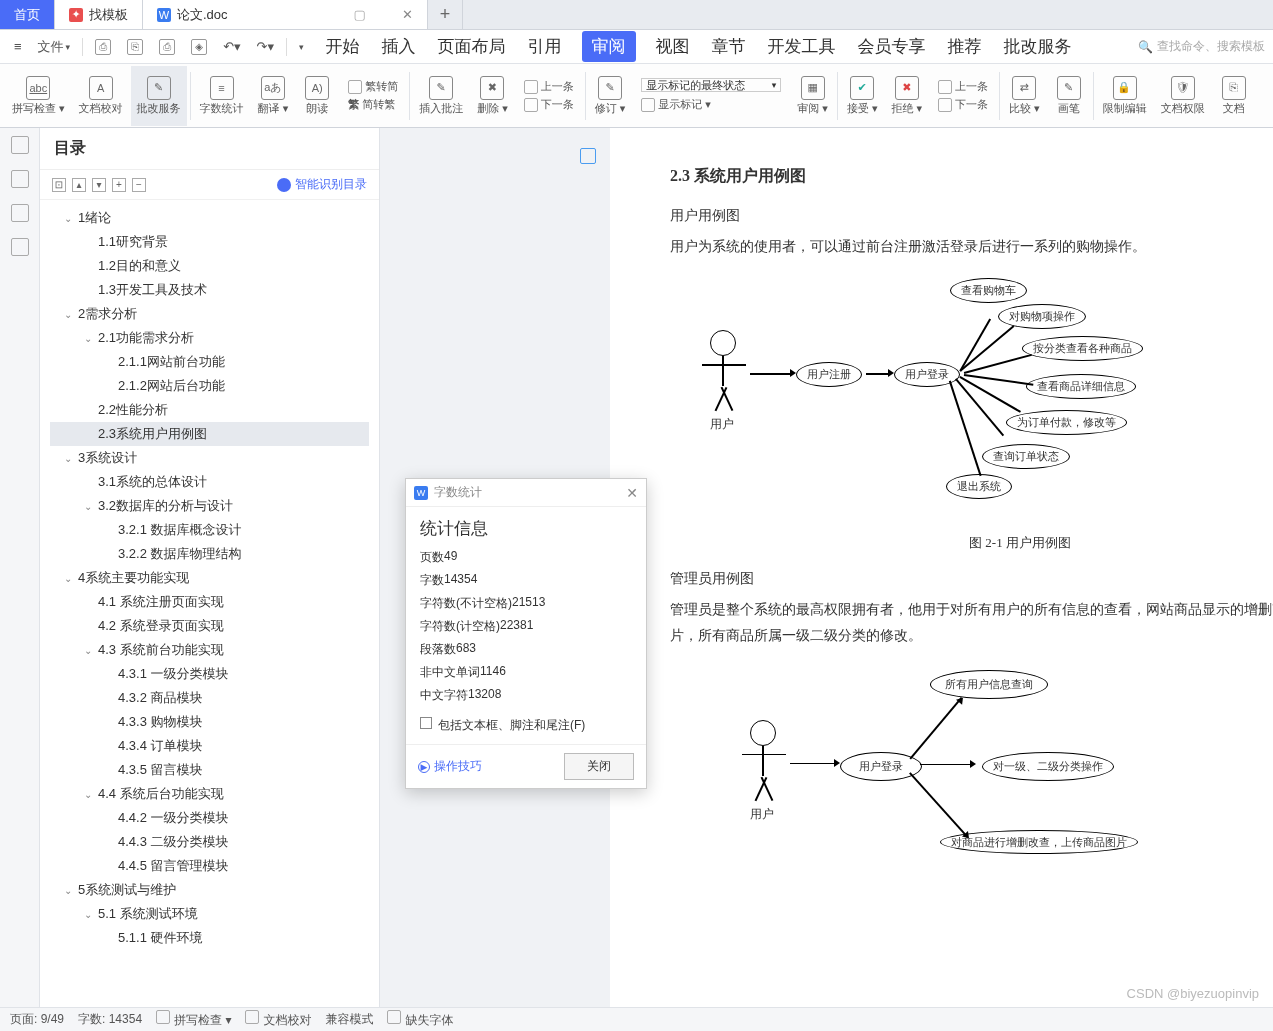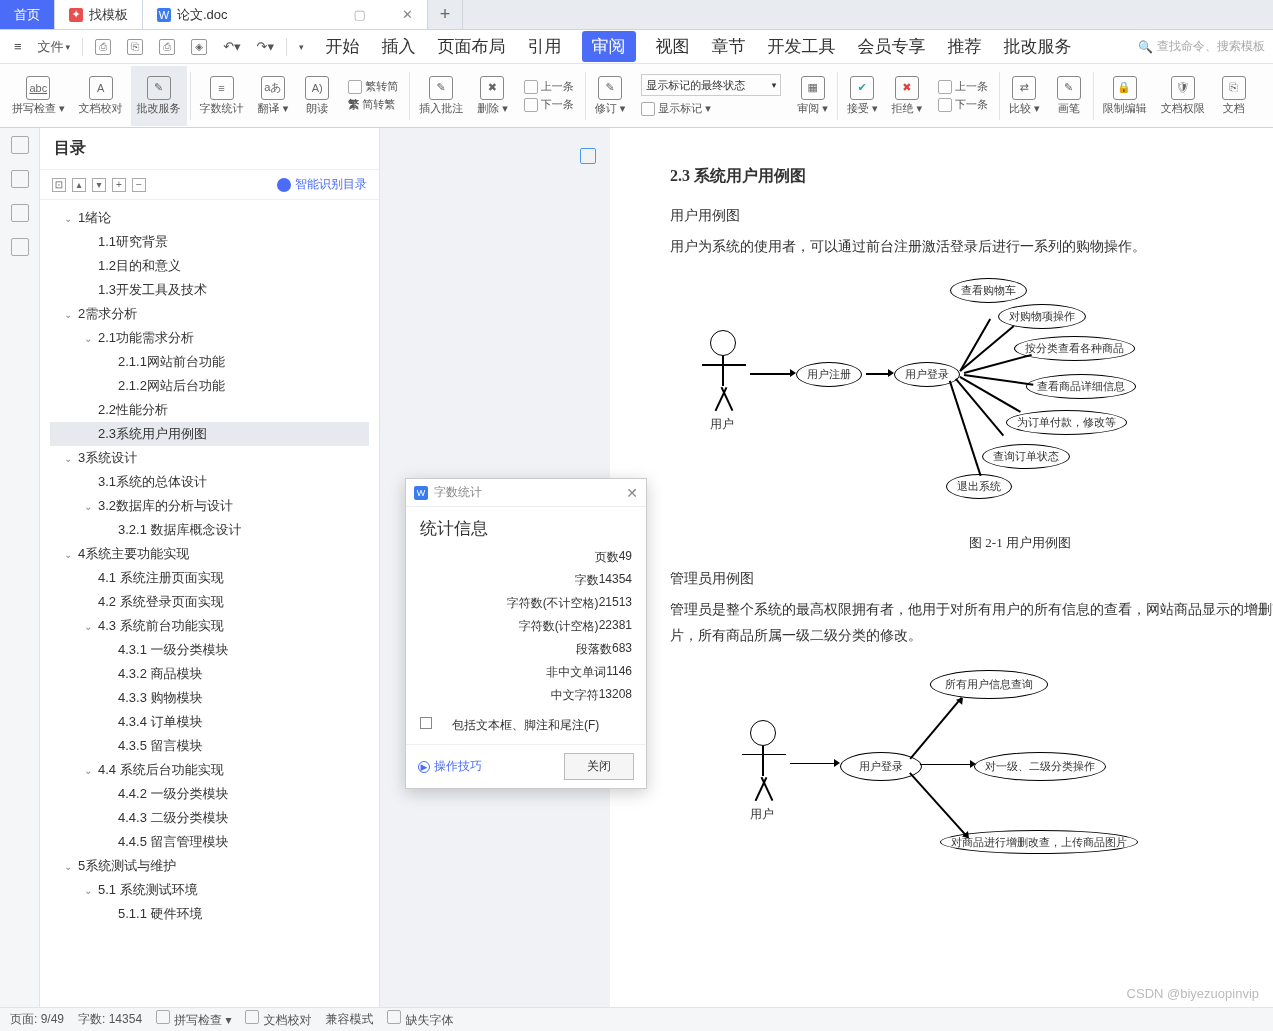--- a/index.html
+++ b/index.html
@@ -24,21 +24,21 @@
 .search{margin-left:auto;color:#aaa;font-size:12px;display:flex;align-items:center;gap:4px}
 .ribbon{height:64px;border-bottom:1px solid #d0d4db;display:flex;align-items:center;padding:2px 6px;gap:2px;background:#fdfdfd;overflow:hidden}
 .rgrp{display:flex;flex-direction:column;align-items:center;justify-content:center;padding:2px 6px;gap:1px;min-width:42px;cursor:pointer;height:60px}
 .rgrp.row{flex-direction:column;align-items:flex-start;justify-content:center;padding:2px 8px}
 .rgrp .rico{width:24px;height:24px;border:1px solid #888;border-radius:3px;display:flex;align-items:center;justify-content:center;font-size:11px;color:#666}
 .rgrp .rlbl{font-size:11px;color:#555;white-space:nowrap}
 .rgrp.sel{background:#e8ebf0}
 .rsep{width:1px;height:48px;background:#e0e3e8;margin:0 1px}
 .rline{display:flex;align-items:center;gap:3px;font-size:11px;color:#555;padding:1px 0;white-space:nowrap}
 .rline .sico{width:14px;height:14px;border:1px solid #aaa;border-radius:2px;display:inline-block}
-.dd{width:140px;height:22px;border:1px solid #ccc;font-size:11px;padding:2px 4px;display:flex;align-items:center;justify-content:space-between}
+.dd{width:140px;height:14px;border:1px solid #ccc;font-size:11px;padding:2px 4px;display:flex;align-items:center;justify-content:space-between}
 .main{display:flex;height:calc(100% - 30px - 34px - 64px - 24px)}
 .sidemini{width:40px;background:#f5f6f8;border-right:1px solid #e0e3e8;display:flex;flex-direction:column;align-items:center;padding-top:8px;gap:16px}
 .sidemini div{width:18px;height:18px;border:1px solid #aaa;border-radius:2px;cursor:pointer}
 .outline{width:340px;border-right:1px solid #e0e3e8;display:flex;flex-direction:column;background:#fff}
 .outline-hd{padding:10px 14px;font-size:16px;font-weight:600;border-bottom:1px solid #eee;display:flex;align-items:center;justify-content:space-between}
 .outline-tools{padding:6px 12px;display:flex;align-items:center;gap:6px;font-size:12px;color:#666;border-bottom:1px solid #f0f0f0}
 .outline-tools .sm{width:14px;height:14px;border:1px solid #aaa;font-size:10px;text-align:center;line-height:12px;cursor:pointer}
 .outline-tools .smart{margin-left:auto;color:#4a6cf7;display:flex;align-items:center;gap:4px}
 .tree{flex:1;overflow:auto;padding:6px 10px;font-size:13px;color:#333}
 .tree .ttl{text-align:center;padding:4px;letter-spacing:4px}
@@ -63,22 +63,22 @@
 .ell{position:absolute;border:1.5px solid #000;border-radius:50%;display:flex;align-items:center;justify-content:center;font-size:11px;padding:4px 10px;white-space:nowrap;background:#fff}
 .ln{position:absolute;height:1.5px;background:#000;transform-origin:left center}
 .arw{position:absolute;width:0;height:0;border-left:6px solid #000;border-top:4px solid transparent;border-bottom:4px solid transparent}
 .dialog{position:absolute;left:405px;top:478px;width:242px;background:#fff;border:1px solid #ccc;box-shadow:0 4px 16px rgba(0,0,0,.2);font-size:12px}
 .dlg-hd{height:28px;display:flex;align-items:center;padding:0 8px;gap:6px;border-bottom:1px solid #eee}
 .dlg-hd .wico{width:14px;height:14px;background:#3a7cf0;color:#fff;font-size:9px;text-align:center;line-height:14px;border-radius:2px}
 .dlg-hd .dtitle{color:#888}
 .dlg-hd .dclose{margin-left:auto;color:#888;font-size:14px;cursor:pointer}
 .dlg-body{padding:10px 14px}
 .dlg-sub{font-size:17px;margin-bottom:6px}
-.drow{display:flex;justify-content:flex-end;padding:3px 0;font-size:12px}
-.dchk{display:flex;gap:20px;margin-top:10px}
+.drow{display:flex;justify-content:flex-start;padding:3px 0;font-size:12px}
+.dchk{display:flex;gap:6px;margin-top:10px}
 .dchk .cb{width:12px;height:12px;border:1px solid #888}
 .dlg-ft{border-top:1px solid #eee;padding:8px 12px;display:flex;align-items:center;justify-content:space-between}
 .dlg-ft .tip{color:#4a6cf7;display:flex;align-items:center;gap:4px}
 .dlg-ft .btn{border:1px solid #bbb;padding:4px 22px;background:#f5f5f5;cursor:pointer}
 .statusbar{position:absolute;bottom:0;left:0;right:0;height:24px;background:#f5f6f8;border-top:1px solid #e0e3e8;display:flex;align-items:center;padding:0 10px;gap:14px;font-size:12px;color:#555}
 .statusbar .sico2{width:14px;height:14px;border:1px solid #aaa;border-radius:2px;display:inline-block;margin-right:4px}
 .watermark{position:absolute;right:14px;bottom:30px;font-size:13px;color:#bbb}
 </style>
 </head>
 <body>
@@ -287,20 +287,21 @@
           <div class="tnode l0"><span class="tw">⌄</span>2需求分析</div>
           <div class="tnode l1"><span class="tw">⌄</span>2.1功能需求分析</div>
           <div class="tnode l2"><span class="tw"></span>2.1.1网站前台功能</div>
           <div class="tnode l2"><span class="tw"></span>2.1.2网站后台功能</div>
           <div class="tnode l1"><span class="tw"></span>2.2性能分析</div>
           <div class="tnode l1 sel"><span class="tw"></span>2.3系统用户用例图</div>
           <div class="tnode l0"><span class="tw">⌄</span>3系统设计</div>
           <div class="tnode l1"><span class="tw"></span>3.1系统的总体设计</div>
           <div class="tnode l1"><span class="tw">⌄</span>3.2数据库的分析与设计</div>
           <div class="tnode l2"><span class="tw"></span>3.2.1 数据库概念设计</div>
+          <div class="tnode l2"><span class="tw"></span>3.2.2 数据库物理结构</div>
           <div class="tnode l0"><span class="tw">⌄</span>4系统主要功能实现</div>
           <div class="tnode l1"><span class="tw"></span>4.1  系统注册页面实现</div>
           <div class="tnode l1"><span class="tw"></span>4.2  系统登录页面实现</div>
           <div class="tnode l1"><span class="tw">⌄</span>4.3  系统前台功能实现</div>
           <div class="tnode l2"><span class="tw"></span>4.3.1 一级分类模块</div>
           <div class="tnode l2"><span class="tw"></span>4.3.2 商品模块</div>
           <div class="tnode l2"><span class="tw"></span>4.3.3 购物模块</div>
           <div class="tnode l2"><span class="tw"></span>4.3.4 订单模块</div>
           <div class="tnode l2"><span class="tw"></span>4.3.5 留言模块</div>
           <div class="tnode l1"><span class="tw">⌄</span>4.4  系统后台功能实现</div>
@@ -330,21 +331,21 @@
             <div class="slbl">用户</div>
           </div>
         <div class="ln" style="left:80px;top:103px;width:42px"></div>
           <div class="arw" style="left:120px;top:99px"></div>
         <div class="ell" style="left:126px;top:92px">用户注册</div>
         <div class="ln" style="left:196px;top:103px;width:24px"></div>
           <div class="arw" style="left:218px;top:99px"></div>
         <div class="ell" style="left:224px;top:92px">用户登录</div>
         <div class="ell" style="left:280px;top:8px">查看购物车</div>
         <div class="ell" style="left:328px;top:34px">对购物项操作</div>
-        <div class="ell" style="left:344px;top:66px">按分类查看各种商品</div>
+        <div class="ell" style="left:352px;top:66px">按分类查看各种商品</div>
         <div class="ell" style="left:356px;top:104px">查看商品详细信息</div>
         <div class="ell" style="left:336px;top:140px">为订单付款，修改等</div>
         <div class="ell" style="left:312px;top:174px">查询订单状态</div>
         <div class="ell" style="left:276px;top:204px">退出系统</div>
         <div class="ln" style="left:290px;top:100px;width:60px;transform:rotate(-60deg)"></div>
         <div class="ln" style="left:290px;top:100px;width:70px;transform:rotate(-40deg)"></div>
         <div class="ln" style="left:294px;top:102px;width:70px;transform:rotate(-15deg)"></div>
         <div class="ln" style="left:294px;top:104px;width:70px;transform:rotate(8deg)"></div>
         <div class="ln" style="left:290px;top:106px;width:70px;transform:rotate(30deg)"></div>
         <div class="ln" style="left:286px;top:108px;width:74px;transform:rotate(50deg)"></div>
@@ -360,21 +361,21 @@
             <div class="body"></div>
             <div class="arms"></div>
             <div class="leg l"></div>
             <div class="leg r"></div>
             <div class="slbl">用户</div>
           </div>
         <div class="ln" style="left:120px;top:103px;width:46px"></div>
           <div class="arw" style="left:164px;top:99px"></div>
         <div class="ell" style="left:170px;top:92px;padding:6px 18px">用户登录</div>
         <div class="ell" style="left:260px;top:10px;padding:6px 14px">所有用户信息查询</div>
-        <div class="ell" style="left:304px;top:92px;padding:6px 10px">对一级、二级分类操作</div>
+        <div class="ell" style="left:312px;top:92px;padding:6px 10px">对一级、二级分类操作</div>
         <div class="ell" style="left:270px;top:170px;padding:4px 10px;text-align:center;line-height:1.3">
             <span>对商品进行增删改查，上传商品图片</span>
           </div>
         <div class="ln" style="left:240px;top:98px;width:80px;transform:rotate(-50deg)"></div>
           <div class="arw" style="left:288px;top:36px;transform:rotate(-50deg)"></div>
         <div class="ln" style="left:250px;top:104px;width:54px"></div>
           <div class="arw" style="left:300px;top:100px"></div>
         <div class="ln" style="left:240px;top:112px;width:86px;transform:rotate(48deg)"></div>
           <div class="arw" style="left:294px;top:172px;transform:rotate(48deg)"></div>
       </div>

